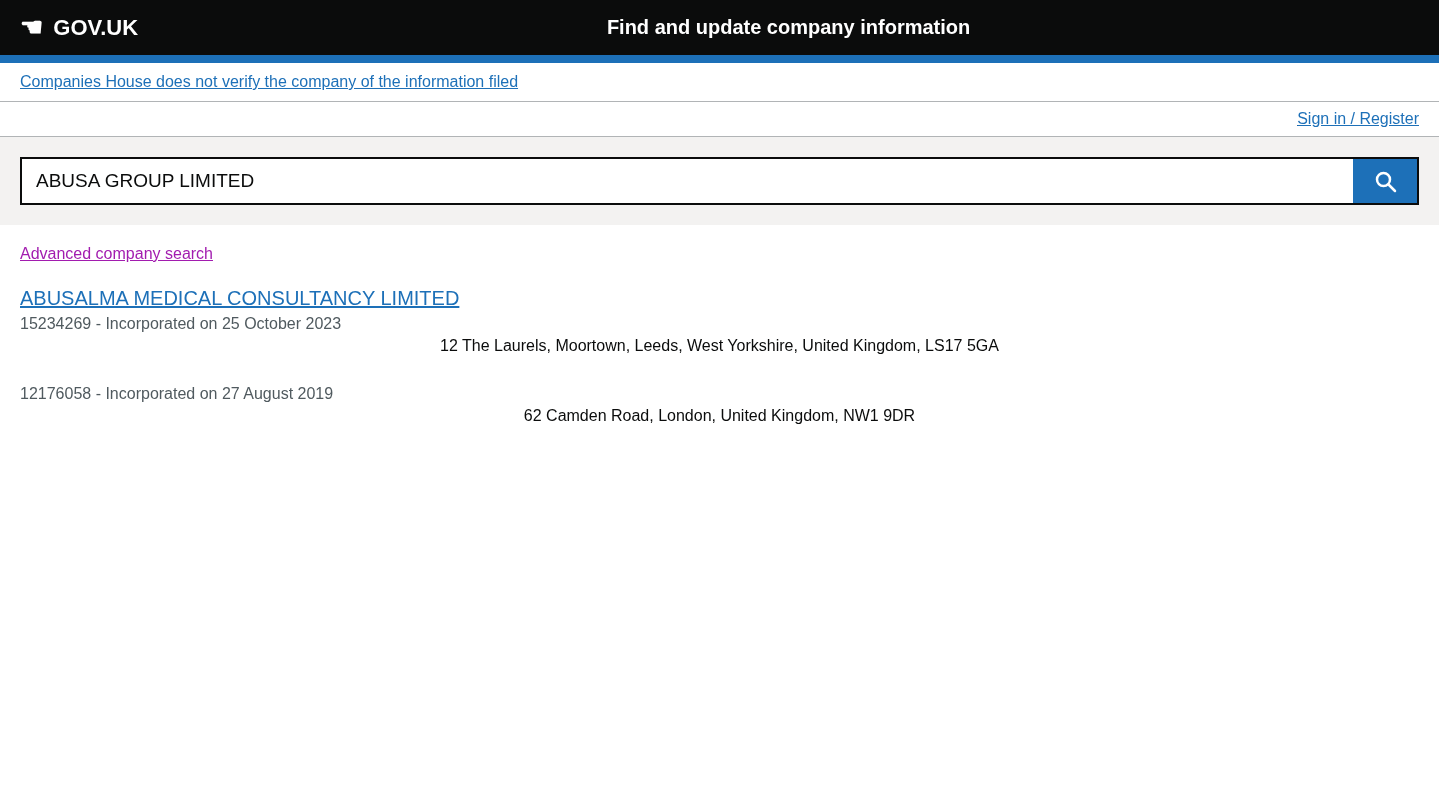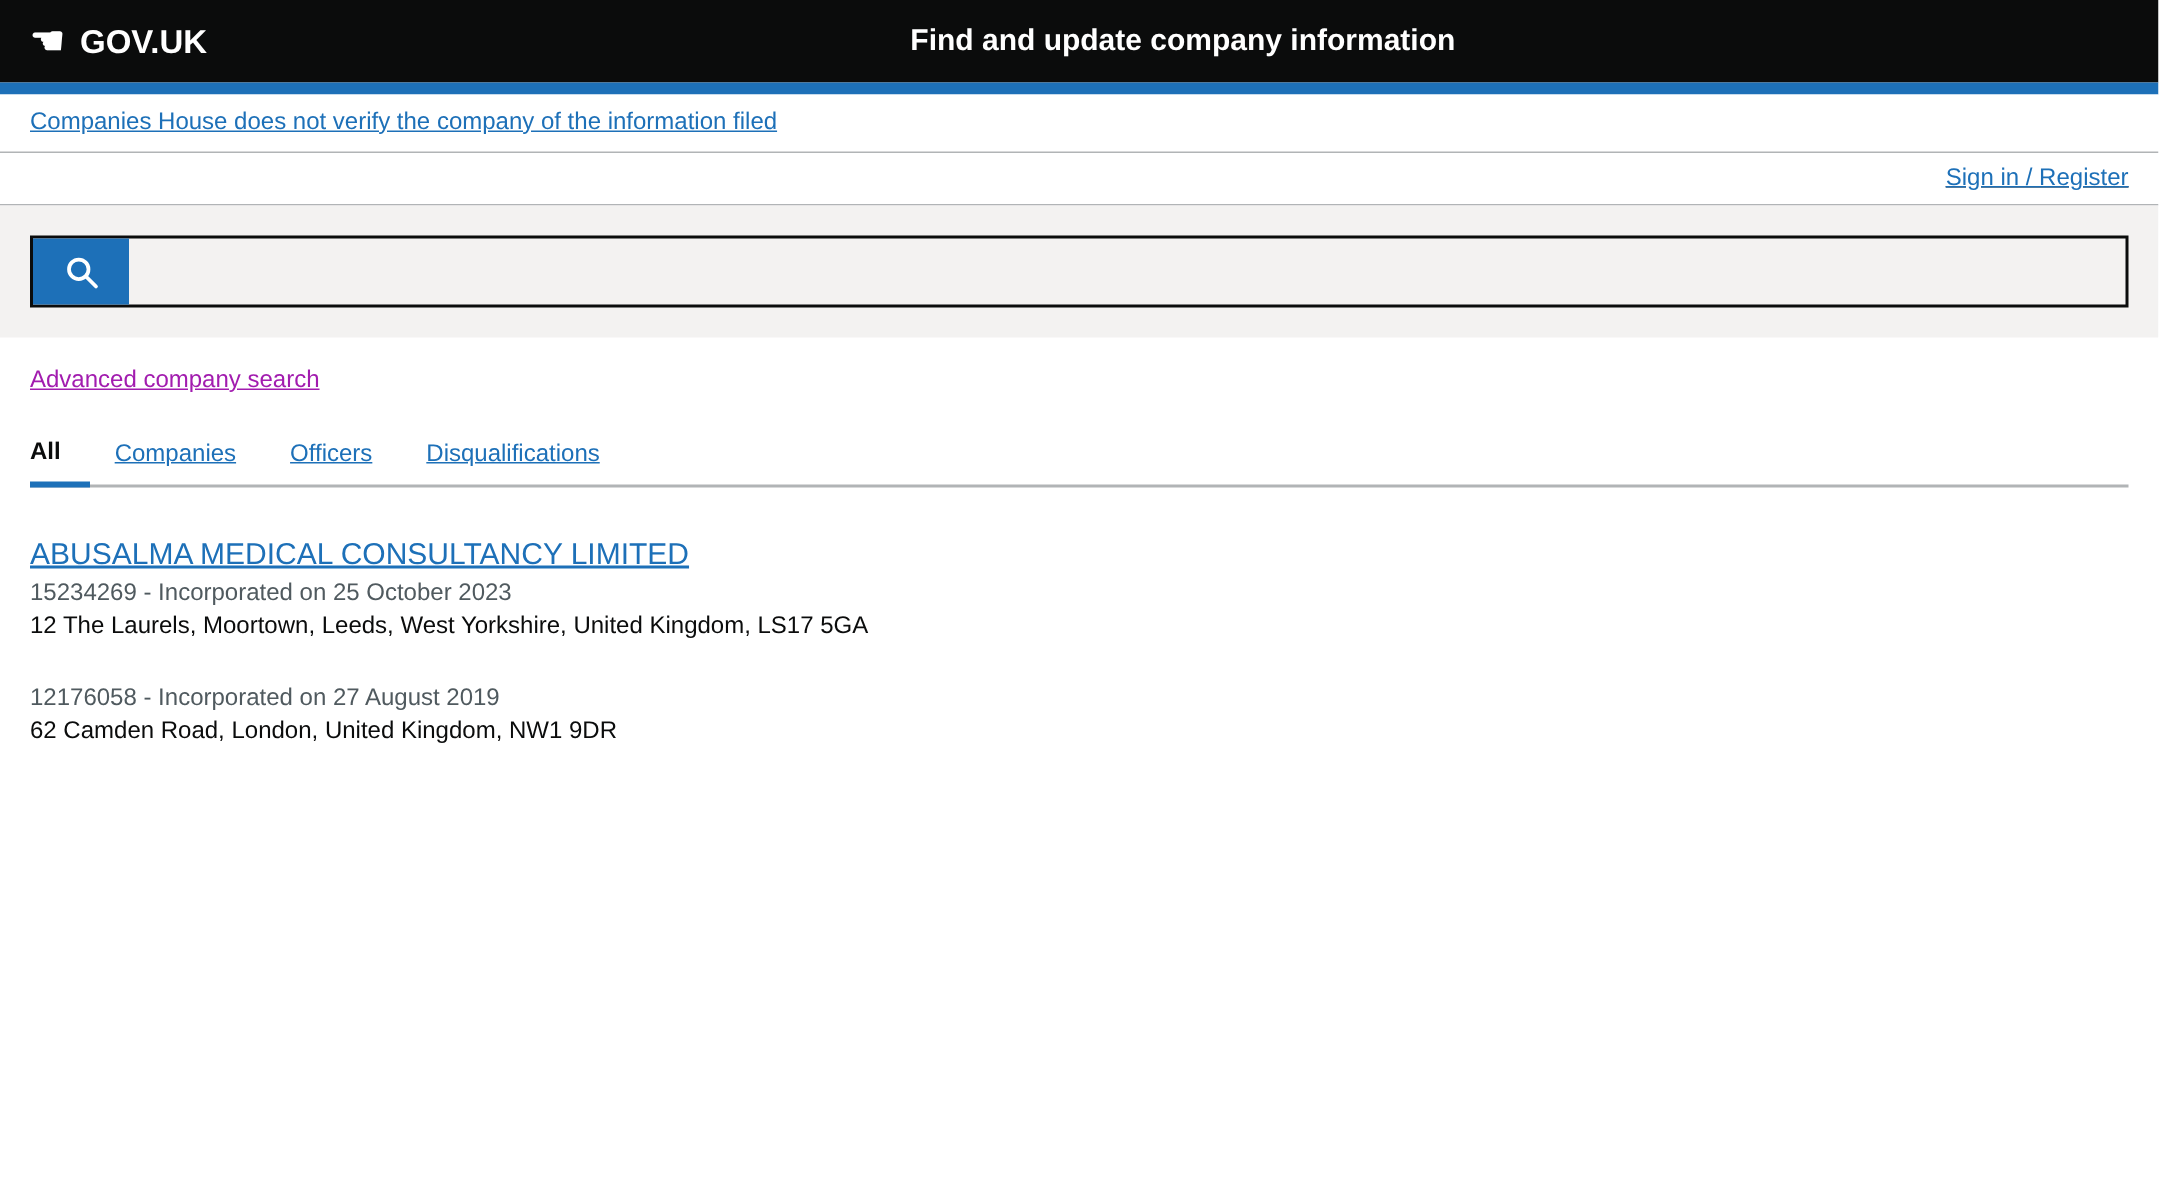--- a/index.html
+++ b/index.html
@@ -157,20 +157,21 @@
     }
     .result-item .meta {
       color: #505a5f;
       font-size: 16px;
       margin: 4px 0;
     }
     .result-item .address {
       font-size: 16px;
       color: #0b0c0c;
       margin-top: 2px;
+      text-align: center;
     }
   </style>
 </head>
 <body>
 
 <div id="header">
   <a class="gov-logo" href="#">
     <span class="crown-icon">☚</span>
     <span>GOV.UK</span>
   </a>
@@ -182,41 +183,36 @@
 <div id="notice-bar">
   <a href="#">Companies House does not verify the company of the information filed</a>
 </div>
 
 <div id="signin-bar">
   <a href="#">Sign in / Register</a>
 </div>
 
 <div id="search-section">
   <div id="search-form">
+    <input id="search-input" type="text" value="ABUSA GROUP LIMITED" style="">
     <button id="search-button">
       <svg class="search-icon-svg" width="24" height="24" viewBox="0 0 24 24" fill="none" xmlns="http://www.w3.org/2000/svg">
         <circle cx="10.5" cy="10.5" r="6.5" stroke="white" stroke-width="2.5"></circle>
         <line x1="15.5" y1="15.5" x2="22" y2="22" stroke="white" stroke-width="2.5" stroke-linecap="round"></line>
       </svg>
     </button>
   </div>
 </div>
 
 <div id="main-content">
 
   <div id="advanced-search-link">
     <a href="#">Advanced company search</a>
   </div>
 
-  <div id="tabs">
-    <button class="tab-item active">All</button>
-    <button class="tab-item">Companies</button>
-    <button class="tab-item">Officers</button>
-    <button class="tab-item">Disqualifications</button>
-  </div>
 
   <div id="results">
 
     <div class="result-item">
       <h2>
         <a href="#">ABUSALMA MEDICAL CONSULTANCY LIMITED</a>
       </h2>
       <div class="meta">15234269 - Incorporated on 25 October 2023</div>
       <div class="address">12 The Laurels, Moortown, Leeds, West Yorkshire, United Kingdom, LS17 5GA</div>
     </div>

